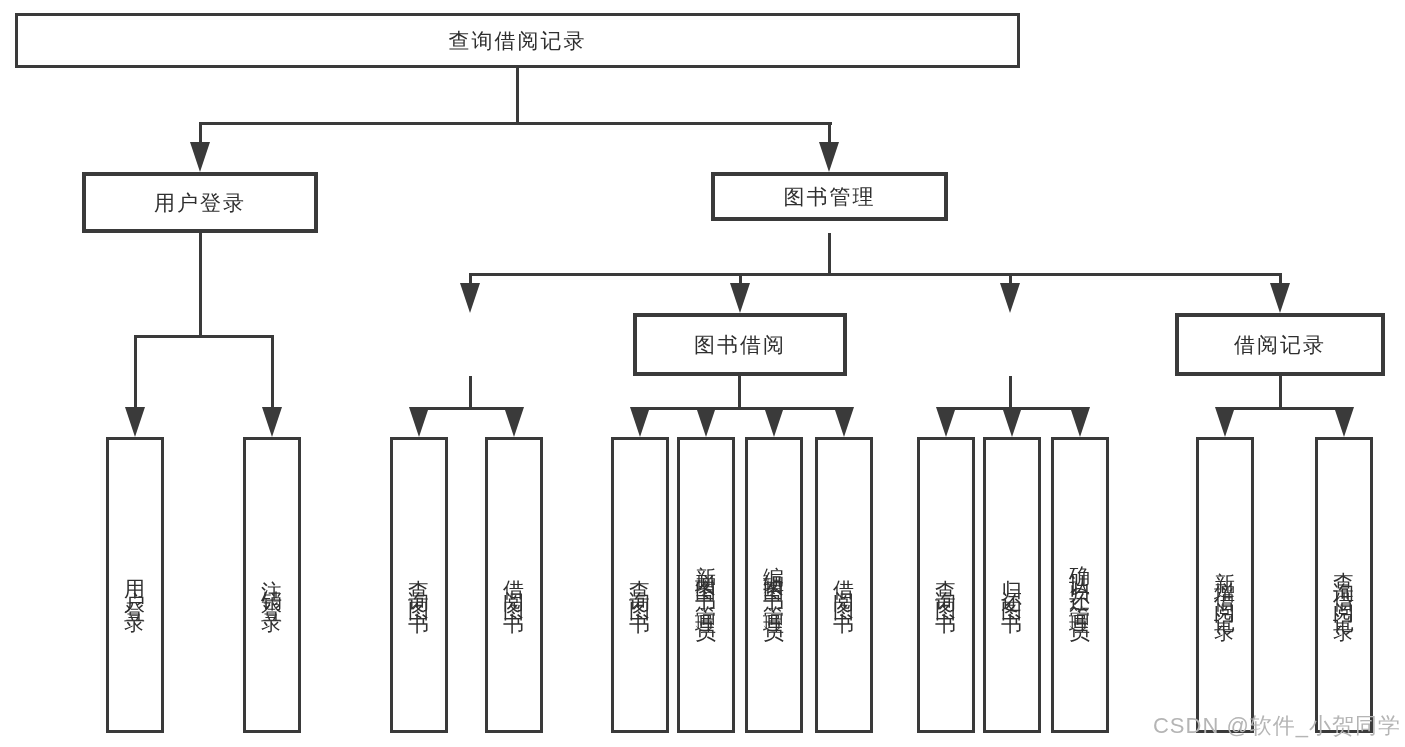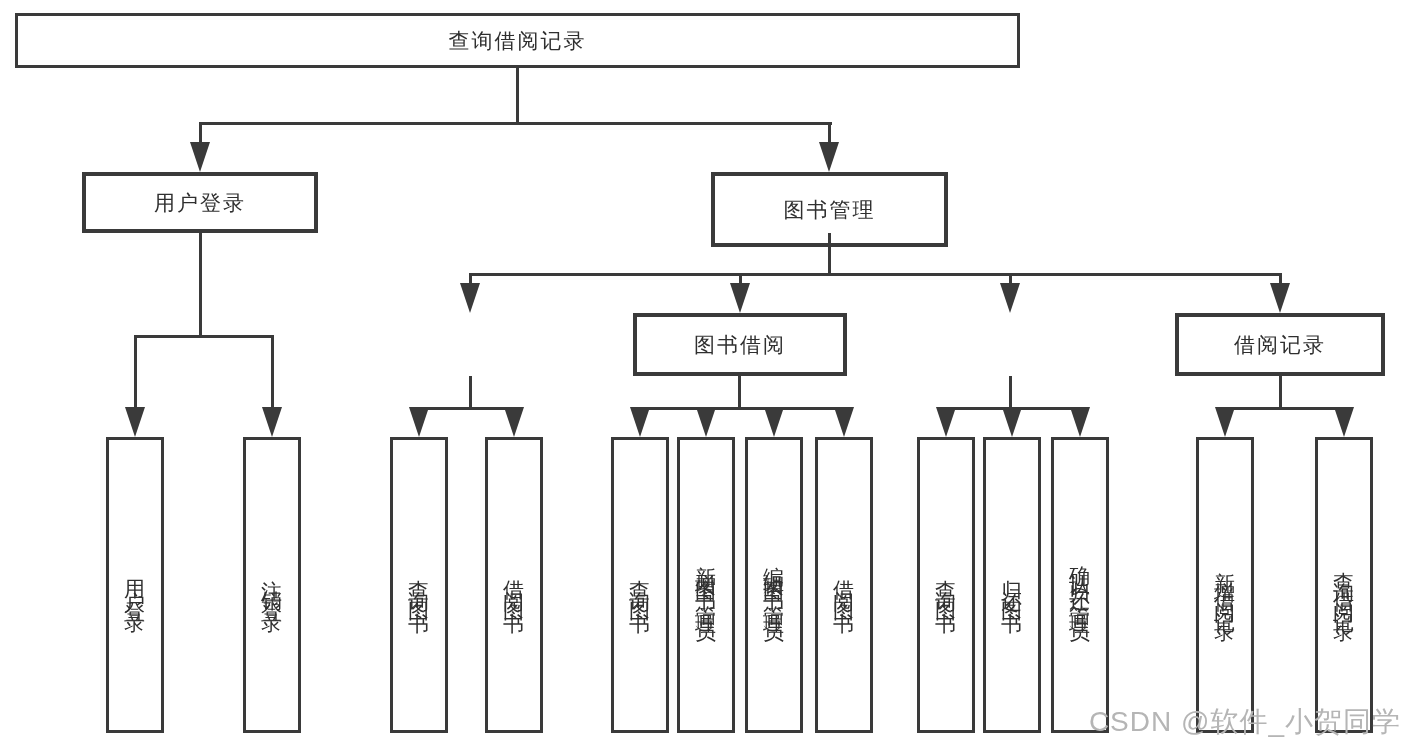--- a/index.html
+++ b/index.html
@@ -25,21 +25,21 @@
   }
   .vs8{letter-spacing:8px;}
   .vs10{letter-spacing:10px;}
   .line{position:absolute;background:var(--line);}
   .arrow{
     position:absolute;width:0;height:0;
     border-left:10px solid transparent;border-right:10px solid transparent;
     border-top:30px solid var(--line);
   }
   .watermark{
-    position:absolute;right:4px;bottom:6px;font-size:28px;
+    position:absolute;right:4px;bottom:6px;font-size:22px;
     color:var(--watermark);letter-spacing:1px;z-index:5;white-space:nowrap;
   }
 </style>
 </head>
 <body>
 
 <div class="canvas">
 
   <div class="box" style="left:15px;top:13px;width:1005px;height:55px;">
     <span class="hlabel">查询借阅记录</span>
@@ -48,21 +48,21 @@
   <div class="line" style="left:516px;top:68px;width:3px;height:54px;"></div>
   <div class="line" style="left:199px;top:122px;width:633px;height:3px;"></div>
   <div class="line" style="left:199px;top:122px;width:3px;height:25px;"></div>
   <div class="line" style="left:828px;top:122px;width:3px;height:25px;"></div>
   <div class="arrow" style="left:190px;top:142px;"></div>
   <div class="arrow" style="left:819px;top:142px;"></div>
 
   <div class="box lv" style="left:82px;top:172px;width:236px;height:61px;">
     <span class="hlabel">用户登录</span>
   </div>
-  <div class="box lv" style="left:711px;top:172px;width:237px;height:75px;">
+  <div class="box lv" style="left:711px;top:172px;width:237px;height:49px;">
     <span class="hlabel">图书管理</span>
   </div>
 
   <div class="line" style="left:199px;top:233px;width:3px;height:102px;"></div>
   <div class="line" style="left:134px;top:335px;width:140px;height:3px;"></div>
   <div class="line" style="left:134px;top:335px;width:3px;height:75px;"></div>
   <div class="line" style="left:271px;top:335px;width:3px;height:75px;"></div>
   <div class="arrow" style="left:125px;top:407px;"></div>
   <div class="arrow" style="left:262px;top:407px;"></div>
 

